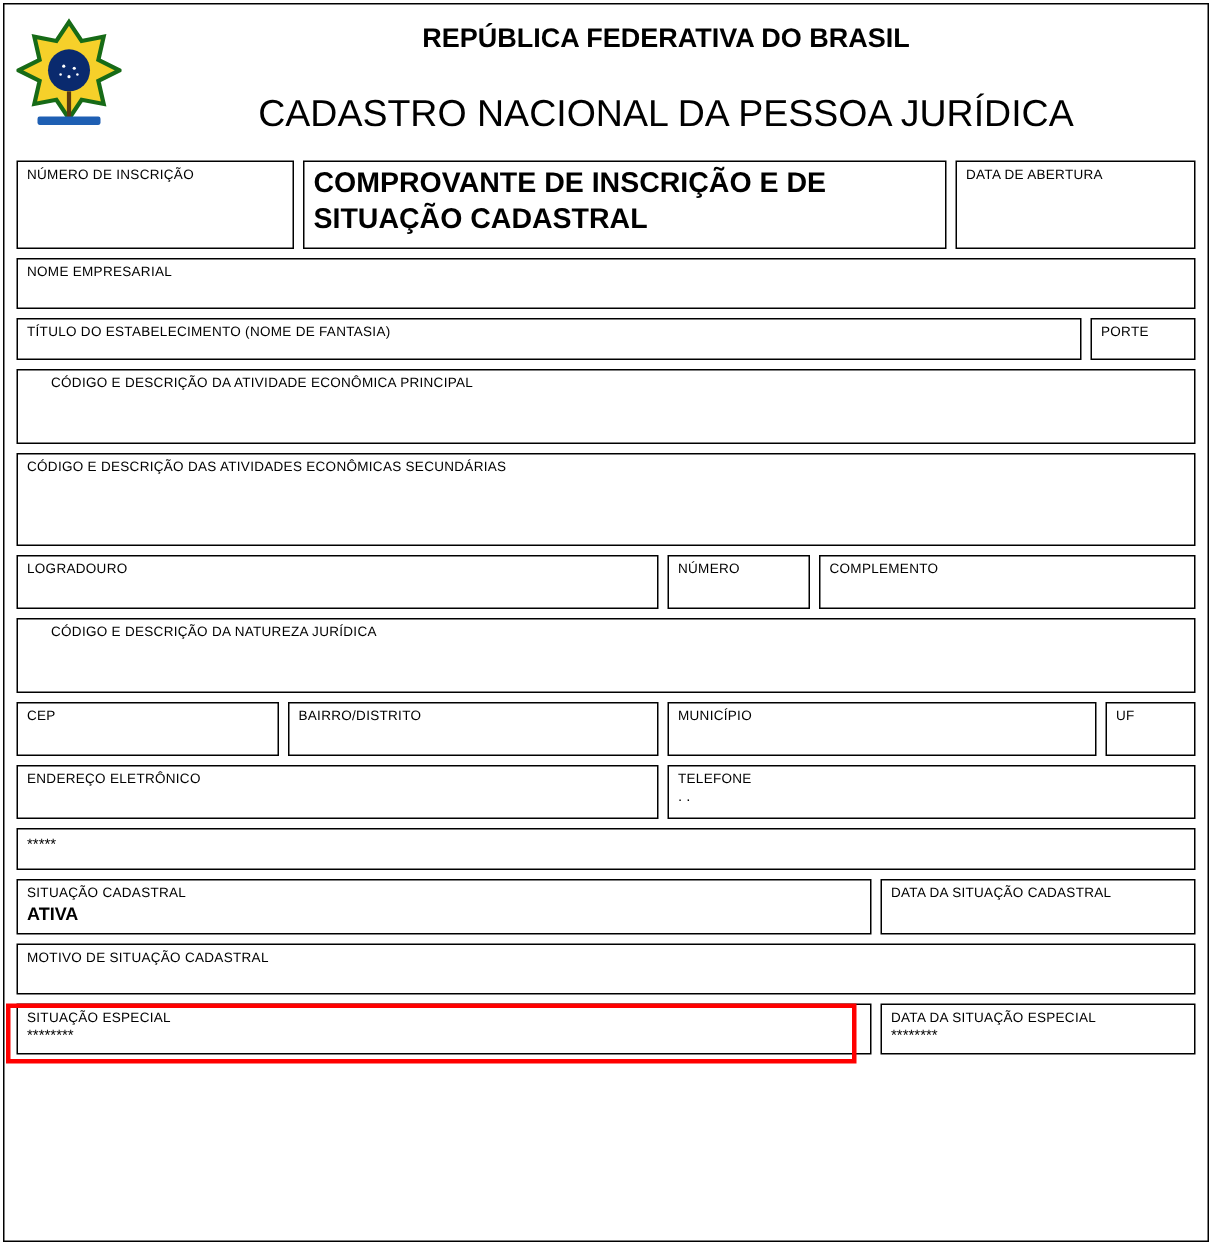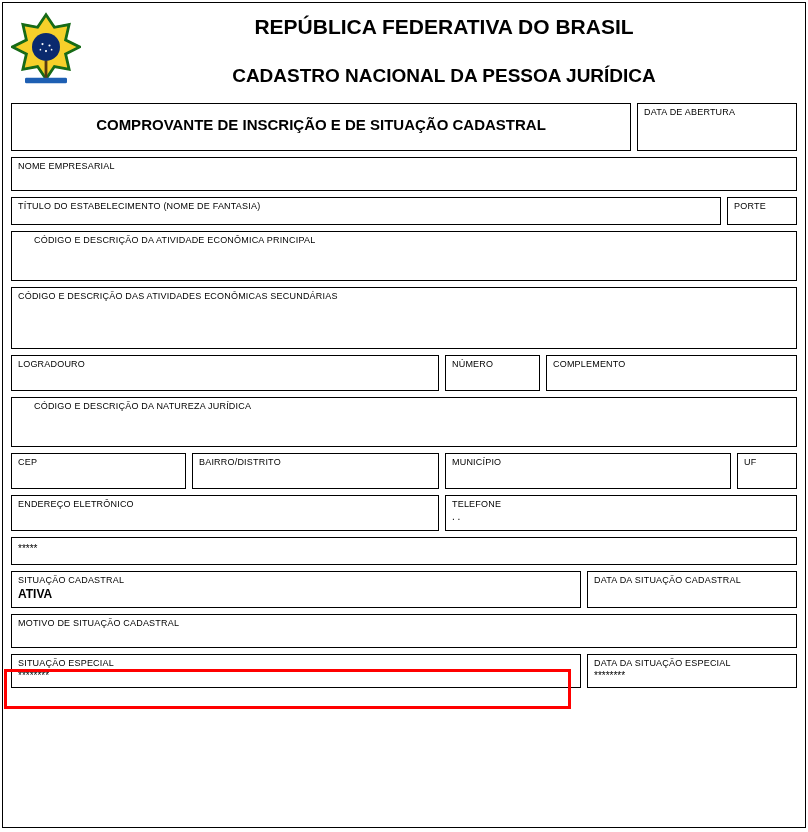--- a/index.html
+++ b/index.html
@@ -28,28 +28,28 @@
       height: 80px;
       flex-shrink: 0;
       position: relative;
     }
     .emblem svg { width: 100%; height: 100%; }
     .titles {
       flex: 1;
       text-align: center;
     }
     .title-main {
-      font-size: 21px;
+      font-size: 18px;
       font-weight: bold;
       margin-top: 6px;
       margin-bottom: 26px;
     }
     .title-sub {
-      font-size: 19px;
-      font-weight: bold;
+      font-size: 25px;
+      font-weight: normal;
       margin-bottom: 6px;
     }
     .row {
       display: flex;
       gap: 6px;
       margin-bottom: 6px;
     }
     .cell {
       border: 1px solid #000;
       padding: 3px 6px 6px 6px;
@@ -66,23 +66,23 @@
       font-size: 12px;
       font-weight: bold;
       margin-top: 2px;
     }
     .row-top .cell { min-height: 48px; }
     .cell.center-head {
       align-items: center;
       justify-content: center;
     }
     .cell.center-head .headline {
-      font-size: 15px;
+      font-size: 19px;
       font-weight: bold;
-      text-align: right;
+      text-align: left;
       line-height: 1.25;
     }
     .taller { min-height: 50px !important; padding-left: 22px; }
     .tall-sec { min-height: 62px !important; }
     .highlight {
       position: absolute;
       border: 3px solid #ff0000;
       pointer-events: none;
       z-index: 10;
     }
@@ -107,20 +107,23 @@
         <rect x="20" y="96" width="60" height="8" rx="2" fill="#1e5fb3"></rect>
       </svg>
     </div>
     <div class="titles">
       <div class="title-main">REPÚBLICA FEDERATIVA DO BRASIL</div>
       <div class="title-sub">CADASTRO NACIONAL DA PESSOA JURÍDICA</div>
     </div>
   </div>
 
   <div class="row row-top">
+    <div class="cell" style="flex:0 0 185px">
+      <span class="cell-label">NÚMERO DE INSCRIÇÃO</span>
+    </div>
     <div class="cell center-head" style="flex:1">
       <span class="headline">COMPROVANTE DE INSCRIÇÃO E DE SITUAÇÃO CADASTRAL</span>
     </div>
     <div class="cell" style="flex:0 0 160px">
       <span class="cell-label">DATA DE ABERTURA</span>
     </div>
   </div>
 
   <div class="row">
     <div class="cell" style="flex:1;min-height:34px">

